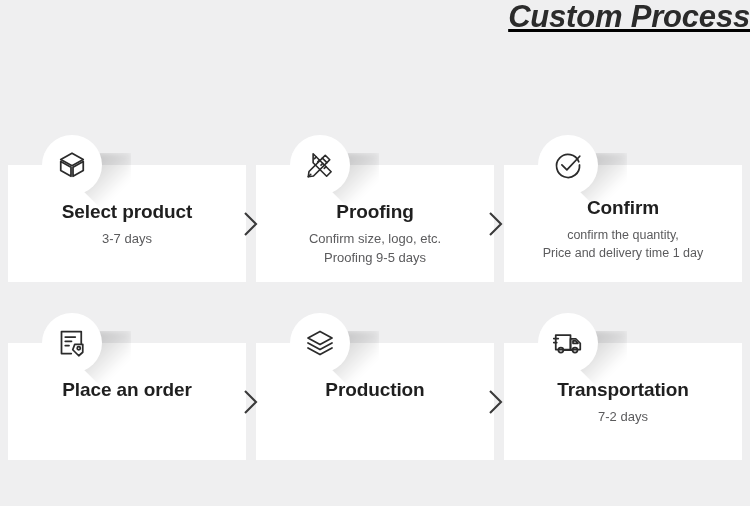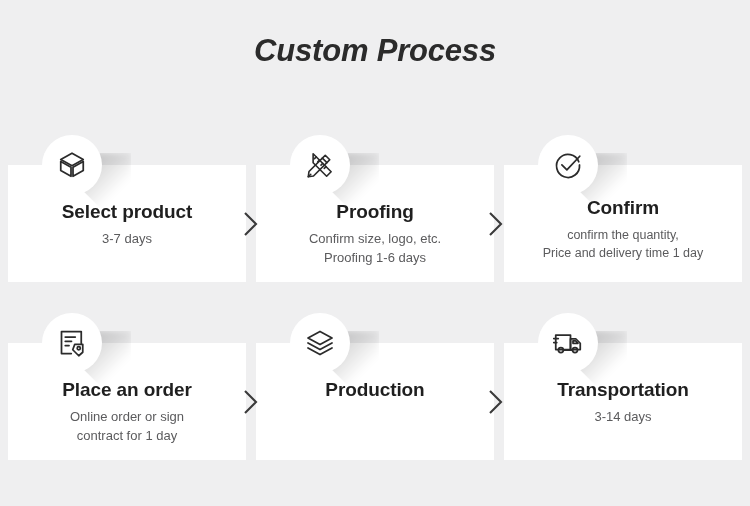--- a/index.html
+++ b/index.html
@@ -10,22 +10,22 @@
     width: 750px;
     height: 506px;
     background: #efeff0;
     font-family: "Liberation Sans", "DejaVu Sans", sans-serif;
     overflow: hidden;
     position: relative;
   }
 
   
   .header {
-    text-align: center;
-    padding-top: 34px;
+    text-align: right;
+    text-decoration: underline;
   }
   .page-title {
     font-size: 31px;
     font-weight: bold;
     font-style: italic;
     color: #2b2b2b;
     letter-spacing: -0.2px;
     margin: 0;
     line-height: 1.1;
   }
@@ -185,21 +185,21 @@
           <path d="M6.5 3.0 L10.1 6.6 L20.9 17.4 L17.3 21.0 L6.5 10.2 Z"></path>
           <path d="M9.0 5.5 L7.6 6.9"></path>
           <path d="M11.6 8.1 L10.2 9.5"></path>
           <path d="M14.2 10.7 L12.8 12.1"></path>
           <path d="M16.8 13.3 L15.4 14.7"></path>
         </svg>
       </div>
       <div class="card-body">
         <div class="card-title">Proofing</div>
         <div class="card-desc">Confirm size, logo, etc.
-Proofing 1-6 days</div>
+Proofing 9-5 days</div>
       </div>
     </div>
 
     <div class="card tight">
       <div class="icon-shadow"></div>
       <div class="icon-badge">
         <svg viewBox="0 0 24 24" fill="none" stroke="#2b2b2b" stroke-width="1.4" stroke-linejoin="round" stroke-linecap="round">
           <path d="M20.6 9.4 A9.2 9.2 0 1 0 21.2 12"></path>
           <path d="M7.1 11.9 L11.1 15.9 L21.4 5.0"></path>
         </svg>
@@ -232,22 +232,20 @@
           <path d="M3.6 2.8 H19.4 V12.2 M3.6 2.8 V20.4 H11.4"></path>
           <path d="M6.6 7.2 H14.6"></path>
           <path d="M6.6 10.6 H11.6"></path>
           <path d="M6.6 14.0 H9.6"></path>
           <path d="M14.2 13.0 H20.6 V19.4 L17.4 22.2 L12.6 17.4 Z"></path>
           <circle cx="17.4" cy="16.2" r="1.25"></circle>
         </svg>
       </div>
       <div class="card-body">
         <div class="card-title">Place an order</div>
-        <div class="card-desc">Online order or sign
-contract for 1 day</div>
       </div>
     </div>
 
     <div class="card">
       <div class="icon-shadow"></div>
       <div class="icon-badge">
         <svg viewBox="0 0 24 24" fill="none" stroke="#2b2b2b" stroke-width="1.4" stroke-linejoin="round" stroke-linecap="round">
           <path d="M12 2.8 L21.6 8.0 L12 13.2 L2.4 8.0 Z"></path>
           <path d="M2.4 12.0 L12 17.2 L21.6 12.0"></path>
           <path d="M2.4 16.0 L12 21.2 L21.6 16.0"></path>
@@ -267,21 +265,21 @@
           <path d="M16.0 10.2 H18.0 L20.0 12.2 H16.0 Z"></path>
           <circle cx="6.3" cy="17.6" r="2.0"></circle>
           <circle cx="17.6" cy="17.6" r="2.0"></circle>
           <path d="M0.6 8.4 H4.2"></path>
           <path d="M0.6 11.6 H3.0"></path>
           <path d="M8.4 17.6 H15.6"></path>
         </svg>
       </div>
       <div class="card-body">
         <div class="card-title">Transportation</div>
-        <div class="card-desc">3-14 days</div>
+        <div class="card-desc">7-2 days</div>
       </div>
     </div>
 
     <div class="chevron chev-1">
       <svg viewBox="0 0 22 28" fill="none" stroke="#3a3a3a" stroke-width="2.1" stroke-linejoin="miter" stroke-linecap="butt">
         <path d="M5 3 L16 14 L5 25"></path>
       </svg>
     </div>
     <div class="chevron chev-2">
       <svg viewBox="0 0 22 28" fill="none" stroke="#3a3a3a" stroke-width="2.1" stroke-linejoin="miter" stroke-linecap="butt">

